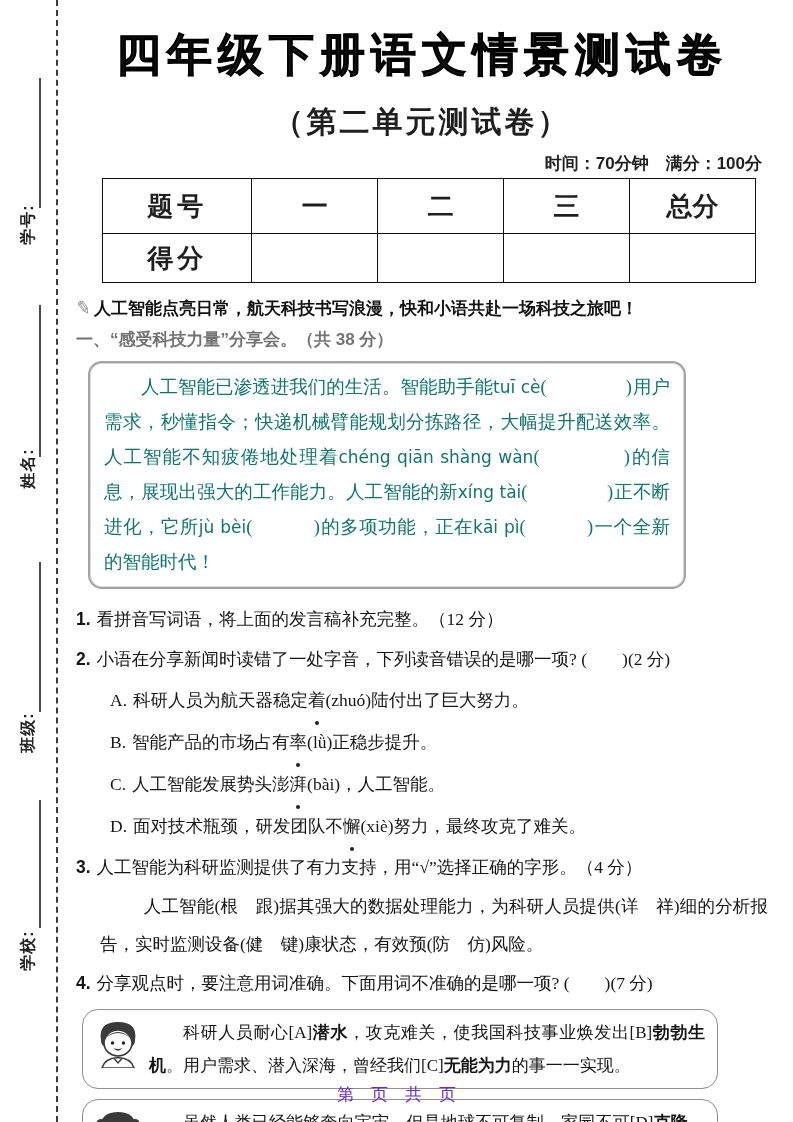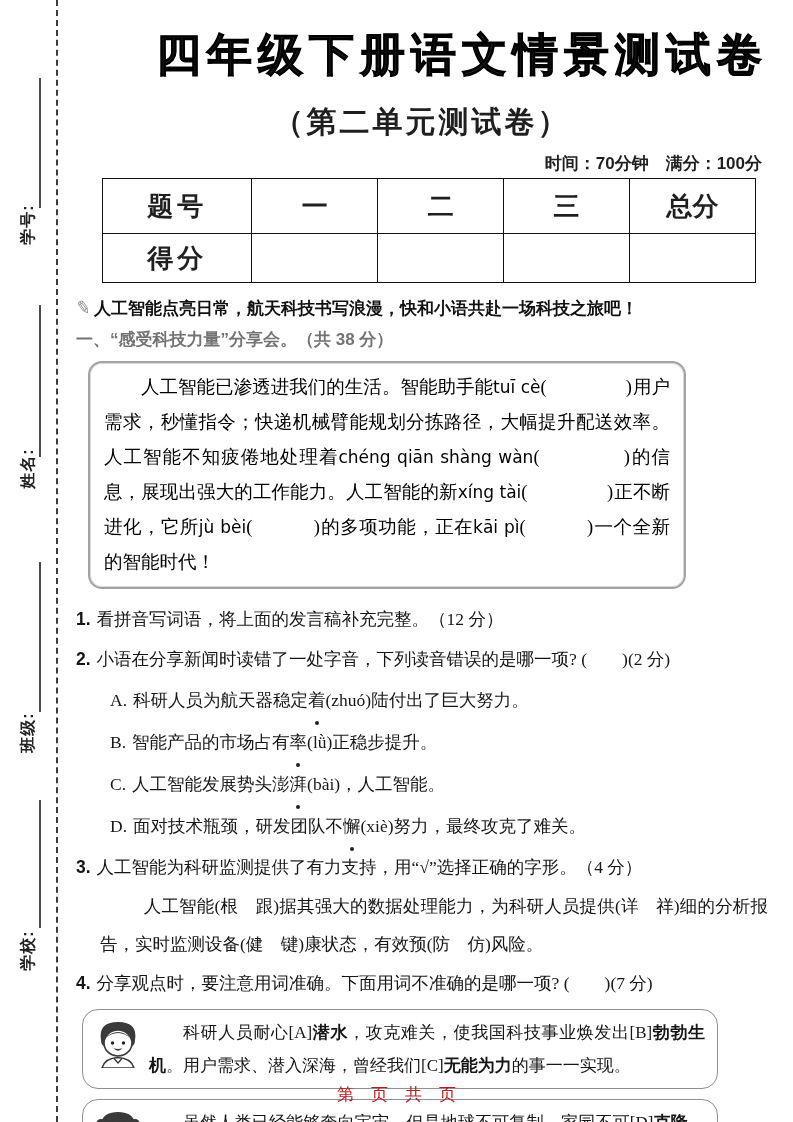--- a/index.html
+++ b/index.html
@@ -5,41 +5,41 @@
   html,body{margin:0;padding:0;background:#e8e8e8;}
   .page{position:relative;width:793px;height:1122px;background:#ffffff;overflow:hidden;
         font-family:"Liberation Sans","DejaVu Sans",sans-serif;color:#1f1f1f;}
   
   .binding-line{position:absolute;left:56px;top:0;height:1122px;border-left:2px dashed #3c3c3c;}
   .write-line{position:absolute;left:39px;border-left:2px solid #4a4a4a;}
   .v-label{position:absolute;width:70px;text-align:center;font-size:16px;font-weight:bold;
            transform:rotate(-90deg);color:#222;letter-spacing:1px;}
   
   .content{position:absolute;left:76px;top:0;width:692px;}
-  .title{margin:24px 0 0 0;text-align:right;font-size:45px;font-weight:bold;letter-spacing:6px;
+  .title{margin:24px 0 0 0;text-align:center;font-size:45px;font-weight:bold;letter-spacing:6px;
          -webkit-text-stroke:1px #000;line-height:62px;}
   .subtitle{margin-top:14px;text-align:center;font-size:30px;font-weight:bold;letter-spacing:3px;line-height:44px;}
   .meta{margin-top:8px;text-align:right;font-size:17px;font-weight:bold;padding-right:6px;line-height:24px;}
   
   table.score{border-collapse:collapse;margin:2px 0 0 26px;width:654px;
               font-family:"Liberation Serif","DejaVu Serif",serif;}
   table.score td{border:1.5px solid #111;text-align:center;font-size:26px;font-weight:bold;}
   table.score tr:first-child td{height:52px;}
   table.score tr:last-child td{height:46px;}
   td.c0{width:150px;letter-spacing:4px;}
   td.cn{width:126px;}
   
   .intro{margin-top:12px;font-size:17px;font-weight:bold;line-height:26px;color:#111;}
   .pencil{color:#8a8a8a;font-size:18px;margin-right:3px;display:inline-block;transform:rotate(10deg);}
   .sec-head{margin-top:5px;font-size:17px;font-weight:bold;line-height:26px;color:#737373;}
   
   .pbox{margin:8px 0 0 12px;width:566px;border:2px solid #a3a3a3;border-radius:14px;
         padding:7px 14px;box-shadow:0 0 0 1px #d9d9d9 inset;}
   .passage{margin:0;font-family:"Liberation Serif","DejaVu Serif",serif;font-size:18.5px;
-           line-height:35px;text-align:justify;text-indent:2em;color:#000000;}
+           line-height:35px;text-align:justify;text-indent:2em;color:#0f766e;}
   .py{font-family:"DejaVu Sans","Liberation Sans",sans-serif;font-size:17px;}
   .blank{letter-spacing:1px;}
   
   .questions{margin-top:10px;font-family:"Liberation Serif","DejaVu Serif",serif;font-size:17.5px;color:#161616;}
   .q-line{line-height:40px;}
   .q-num{font-weight:bold;font-family:"Liberation Sans",sans-serif;margin-right:6px;}
   .option{margin-left:34px;line-height:42px;}
   .opt-label{margin-right:6px;}
   .em-dot{position:relative;display:inline-block;}
   .em-dot::after{content:"";position:absolute;left:50%;bottom:-4px;width:4px;height:4px;
@@ -47,21 +47,21 @@
   .q-para{margin-left:24px;line-height:38px;text-indent:2.5em;text-align:justify;}
   
   .bubble{margin:6px 0 10px 6px;width:610px;border:1.5px solid #8f8f8f;border-radius:16px;
           padding:6px 12px;font-family:"Liberation Serif","DejaVu Serif",serif;font-size:17px;
           line-height:33px;text-align:justify;color:#161616;}
   .bubble .txt{text-indent:2em;}
   .avatar{float:left;margin:2px 8px 0 0;}
   .bold-word{font-weight:bold;}
   
   .footer{position:absolute;left:0;right:0;bottom:16px;text-align:center;font-size:17px;
-          color:#b91c1c;font-family:"Liberation Sans",sans-serif;}
+          color:#6d28d9;font-family:"Liberation Sans",sans-serif;}
 </style>
 </head>
 <body>
 
 <div class="page">
 
   <div class="binding-line"></div>
 
   <div class="write-line" style="top:78px;height:130px;"></div>
   <span class="v-label" style="left:-7px;top:214px;">学号:</span>

